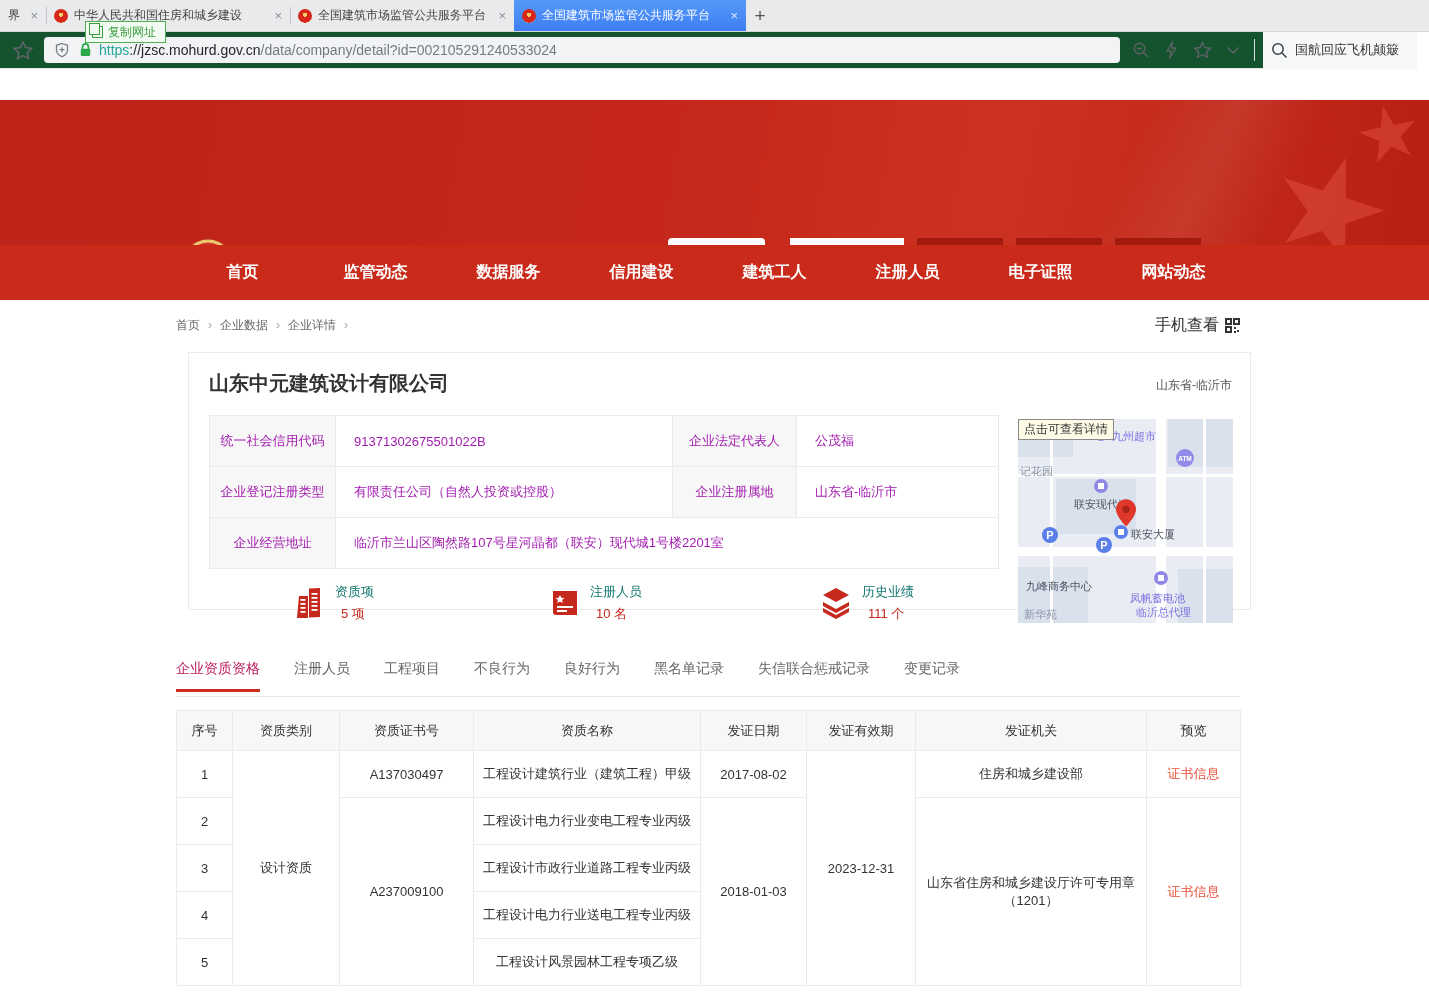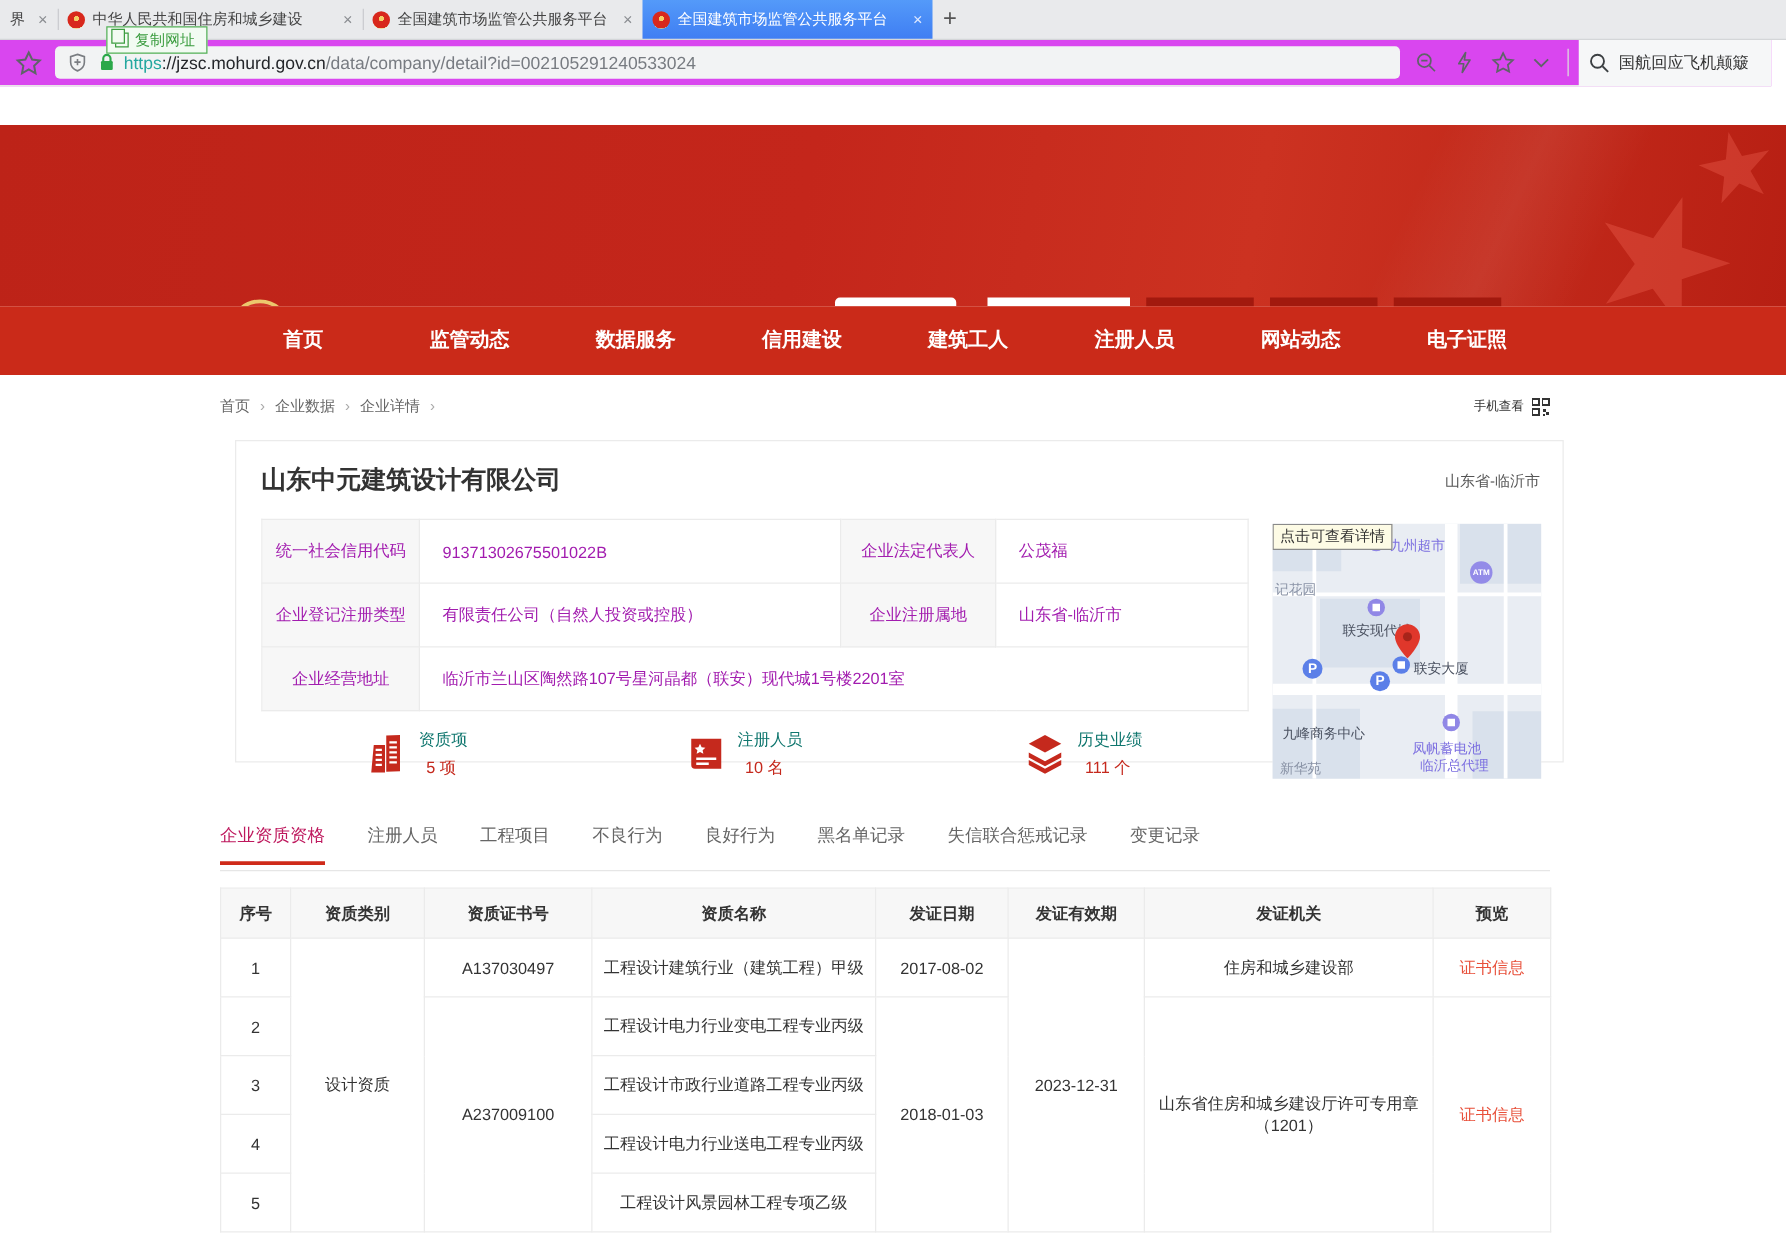--- a/index.html
+++ b/index.html
@@ -26,21 +26,21 @@
     background:radial-gradient(circle at 50% 42%, #f4cf66 0 19%, #d8281c 20% 72%, #f4cf66 73% 84%, #c01f14 85%); }
   .new-tab-btn { width:28px; display:flex; align-items:center; justify-content:center;
     font-size:19px; color:#555; cursor:pointer; }
   .new-tab-btn::after { content:"+"; }
   .copy-url-tooltip { position:absolute; left:85px; top:21px; z-index:60; display:flex; align-items:center;
     background:#f2fbf2; border:1px solid #52ae56; color:#3c9d40; font-size:12px;
     padding:2px 9px 2px 6px; height:22px; }
   .copy-icon { width:11px; height:12px; border:1.5px solid #3c9d40; margin-right:5px; position:relative; background:#f2fbf2; }
   .copy-icon::before { content:""; position:absolute; left:-4px; top:-4px; width:9px; height:10px;
     border:1.5px solid #3c9d40; background:#f2fbf2; }
-  .address-bar { position:absolute; left:0; top:32px; width:1417px; height:37px; background:#d946ef;
+  .address-bar { position:absolute; left:0; top:32px; width:1417px; height:37px; background:#14532d;
     border-bottom:1px solid #e6e6e6; display:flex; align-items:center; }
   .bookmark-star { margin-left:12px; width:22px; flex:0 0 22px; }
   .url-box { margin-left:10px; width:1106px; height:26px; background:#f2f3f4; border-radius:4px;
     display:flex; align-items:center; padding:0 10px; }
   .url-text { font-size:14px; margin-left:6px; white-space:nowrap; }
   .url-scheme { color:#23a79f; }
   .url-host { color:#24262a; }
   .url-path { color:#777b81; }
   .addr-icons { display:flex; align-items:center; margin-left:12px; gap:14px; }
   .addr-divider { width:1px; height:22px; background:#ddd; margin-left:14px; }
@@ -68,21 +68,21 @@
   .main-nav { position:absolute; left:0; top:245px; width:1429px; height:55px; background:#ca2a19; }
   .main-nav-inner { position:absolute; left:176px; width:1064px; height:55px; display:flex; }
   .nav-item { flex:1; display:flex; align-items:center; justify-content:center; color:#fff;
     font-size:16px; font-weight:bold; cursor:pointer; }
   
   .breadcrumb { position:absolute; left:176px; top:314px; width:1064px; height:22px;
     display:flex; align-items:center; font-size:12px; color:#666; }
   .bc-item { cursor:pointer; }
   .bc-sep { color:#aaa; margin:0 8px; font-size:12px; }
   .bc-sep::after { content:"›"; }
-  .bc-right { margin-left:auto; display:flex; align-items:center; gap:6px; font-size:10px; color:#333; }
+  .bc-right { margin-left:auto; display:flex; align-items:center; gap:6px; font-size:16px; color:#333; }
   
   .company-card { position:absolute; left:188px; top:352px; width:1063px; height:258px;
     border:1px solid #ebebeb; background:#fff; }
   .company-name { position:absolute; left:20px; top:17px; font-size:20px; font-weight:bold; color:#333; }
   .company-region { position:absolute; right:18px; top:24px; font-size:12px; color:#555; }
   .info-table { position:absolute; left:20px; top:62px; border-collapse:collapse; table-layout:fixed; }
   .info-table td { border:1px solid #ebebeb; font-size:13px; color:#a21caf; height:51px; }
   .info-table .lbl { background:#f7f7f7; text-align:center; width:126px; }
   .info-table .lbl2 { background:#f7f7f7; text-align:center; width:124px; }
   .info-table .val { padding-left:18px; }
@@ -110,21 +110,21 @@
   .map-tooltip { position:absolute; left:0; top:0; background:#fdfbe5; border:1px solid #8a8a8a;
     font-size:12px; color:#333; padding:1px 5px; z-index:5; }
   
   .section-tabs { position:absolute; left:176px; top:660px; width:1064px; height:37px;
     border-bottom:1px solid #e6e6e6; display:flex; align-items:flex-start; }
   .stab { font-size:14px; color:#666; margin-right:34px; padding-bottom:14px; cursor:pointer; position:relative; }
   .stab.active { color:#be185d; }
   .stab.active::after { content:""; position:absolute; left:0; right:0; bottom:0; height:3px; background:#cf2a1a; }
   
   .qual-table { position:absolute; left:176px; top:710px; width:1064px; border-collapse:collapse; table-layout:fixed; }
-  .qual-table th { background:#f7f7f7; font-size:13px; color:#333; font-weight:bold; height:40px;
+  .qual-table th { background:#f7f7f7; font-size:13px; color:#333; font-weight:normal; height:40px;
     border:1px solid #ebebeb; }
   .qual-table td { font-size:13px; color:#333; text-align:center; height:47px; border:1px solid #ebebeb;
     padding:2px 6px; }
   .cert-link { color:#e8503a; cursor:pointer; }
   svg.icon { display:block; }
 </style>
 </head>
 <body>
 
 <div class="tab-bar">
@@ -230,22 +230,22 @@
 </div>
 
 <div class="main-nav">
   <div class="main-nav-inner">
     <div class="nav-item">首页</div>
     <div class="nav-item">监管动态</div>
     <div class="nav-item">数据服务</div>
     <div class="nav-item">信用建设</div>
     <div class="nav-item">建筑工人</div>
     <div class="nav-item">注册人员</div>
+    <div class="nav-item">电子证照</div>
     <div class="nav-item">网站动态</div>
-    <div class="nav-item">电子证照</div>
   </div>
 </div>
 
 <div class="breadcrumb">
   <span class="bc-item">首页</span>
   <span class="bc-sep"></span>
   <span class="bc-item">企业数据</span>
   <span class="bc-sep"></span>
   <span class="bc-item">企业详情</span>
   <span class="bc-sep"></span>

